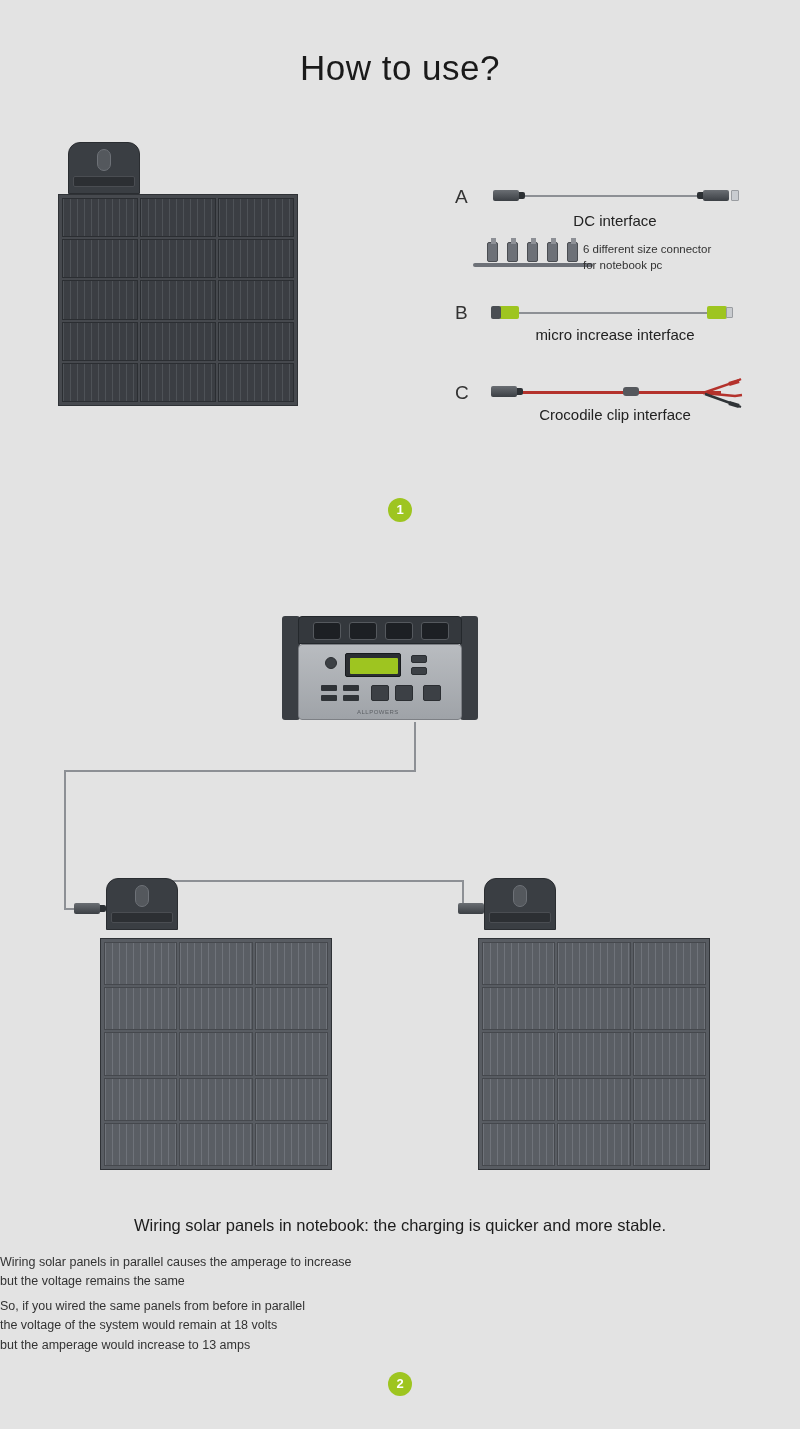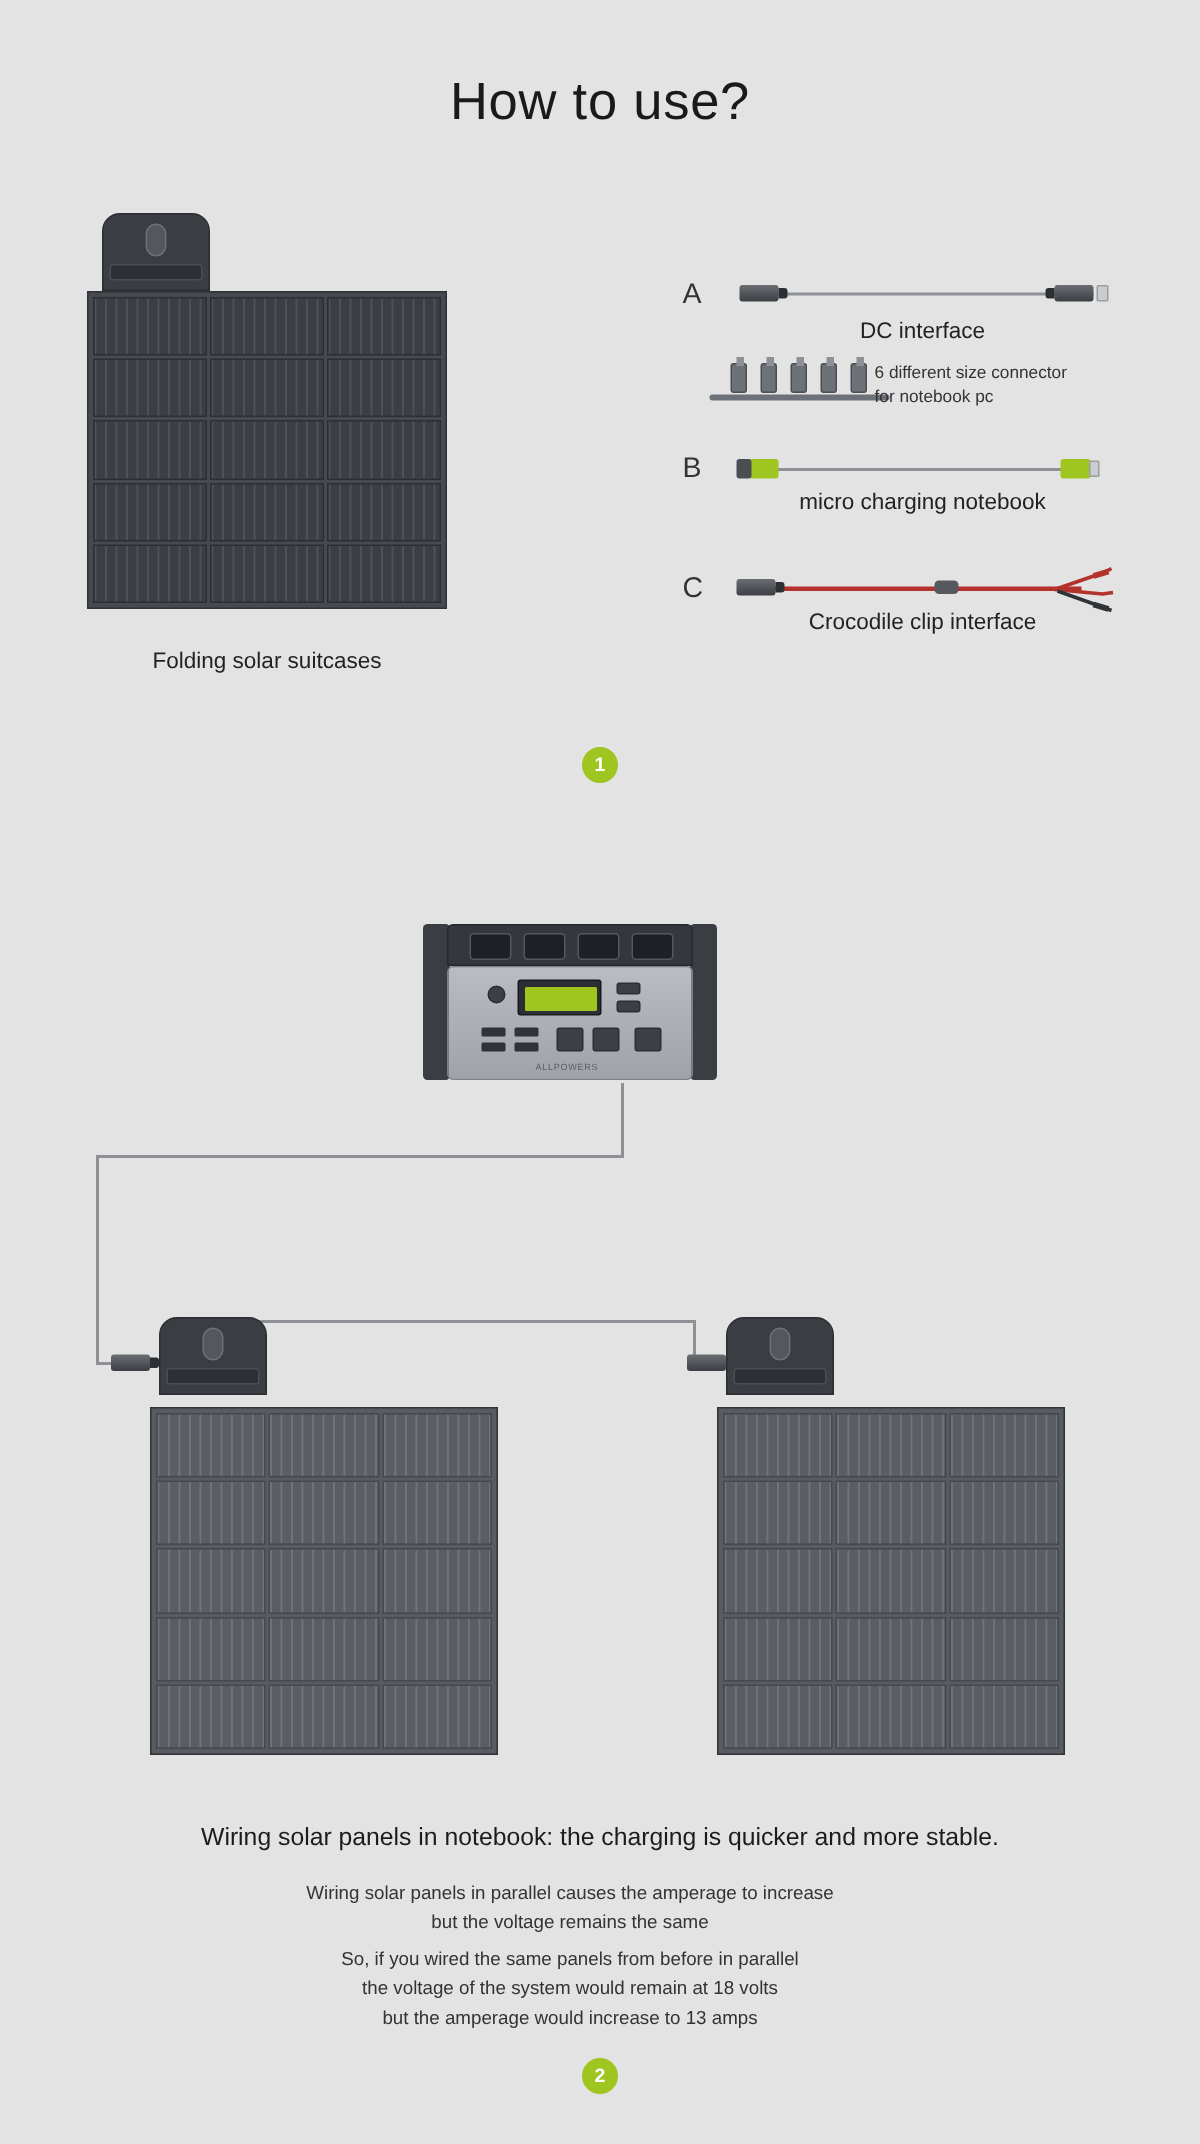--- a/index.html
+++ b/index.html
@@ -235,21 +235,21 @@
     width: 800px;
     left: 0;
     text-align: center;
     font-size: 16.5px;
     color: #1c1c1c;
   }
   .sub-2 {
     position: absolute;
     width: 760px;
     left: 0;
-    text-align: center;
+    text-align: left;
     font-size: 12.5px;
     color: #333;
     line-height: 1.55;
   }
 </style>
 </head>
 <body>
 
 <div class="page-title">How to use?</div>
 
@@ -271,21 +271,20 @@
     <div class="cell"></div>
     <div class="cell"></div>
     <div class="cell"></div>
     <div class="cell"></div>
     <div class="cell"></div>
     <div class="cell"></div>
     <div class="cell"></div>
     <div class="cell"></div>
   </div>
 
-  <div class="caption" style="position:absolute; left:-35px; top:290px; width:310px;">Folding solar suitcases</div>
 </div>
 
 <div style="position:absolute; left:455px; top:180px; width:300px; height:90px;">
   <div class="conn-letter" style="left:0; top:6px;">A</div>
   <div class="wire" style="left:62px; top:15px; width:212px;"></div>
   <div class="plug barrel" style="left:38px; top:10px;"></div>
   <div class="plug barrel" style="left:248px; top:10px; transform:scaleX(-1);"></div>
   <div class="tip-silver" style="left:276px; top:10px; width:8px; height:11px;"></div>
   <div class="caption" style="position:absolute; left:40px; top:32px; width:240px; font-size:15px;">DC interface</div>
 
@@ -303,21 +302,21 @@
   </div>
 </div>
 
 <div style="position:absolute; left:455px; top:298px; width:300px; height:50px;">
   <div class="conn-letter" style="left:0; top:4px;">B</div>
   <div class="wire" style="left:60px; top:14px; width:212px;"></div>
   <div class="plug green" style="left:44px; top:8px; width:20px; height:13px;"></div>
   <div class="plug" style="left:36px; top:8px; width:10px; height:13px; background:#4a4e53;"></div>
   <div class="plug green" style="left:252px; top:8px; width:20px; height:13px;"></div>
   <div class="tip-silver" style="left:271px; top:9px; width:7px; height:11px;"></div>
-  <div class="caption" style="position:absolute; left:10px; top:28px; width:300px; font-size:15px;">micro charging notebook</div>
+  <div class="caption" style="position:absolute; left:10px; top:28px; width:300px; font-size:15px;">micro increase interface</div>
 </div>
 
 <div style="position:absolute; left:455px; top:378px; width:300px; height:50px;">
   <div class="conn-letter" style="left:0; top:4px;">C</div>
   <div class="wire red" style="left:58px; top:13px; width:208px;"></div>
   <div class="plug barrel" style="left:36px; top:8px;"></div>
   <div class="plug" style="left:168px; top:9px; width:16px; height:9px; background:#55585d; border-radius:3px;"></div>
   <svg style="position:absolute; left:246px; top:-2px;" width="42" height="34" viewBox="0 0 42 34">
     <path d="M2 17 L34 6 L40 3" stroke="#b4322c" stroke-width="2.4" fill="none"></path>
     <path d="M2 17 L34 20 L41 19" stroke="#b4322c" stroke-width="2.4" fill="none"></path>

